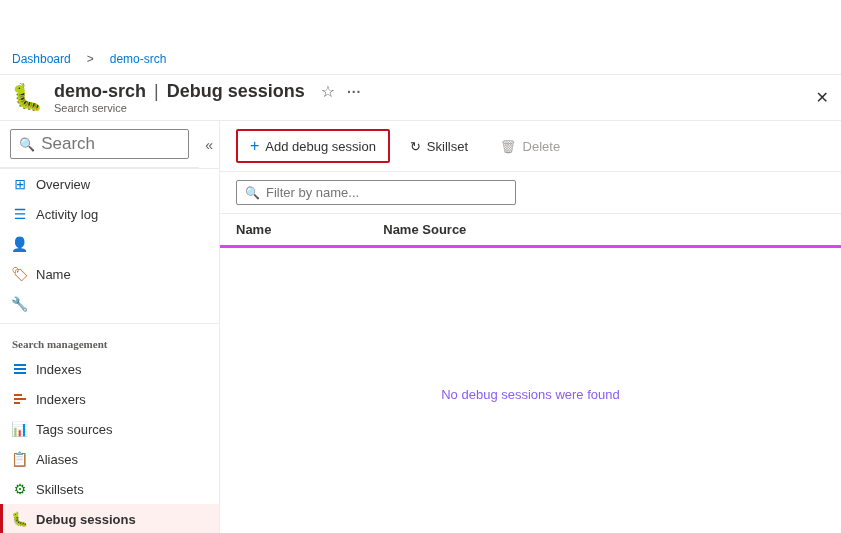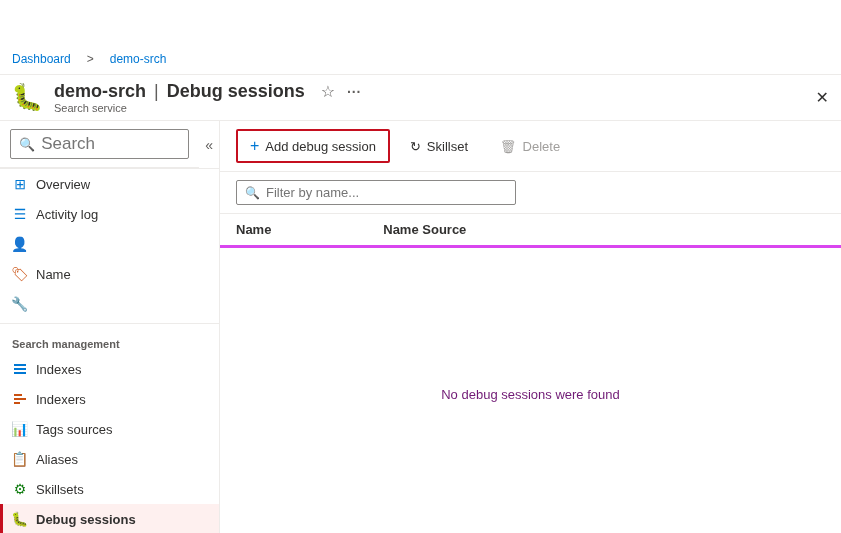--- a/index.html
+++ b/index.html
@@ -24,38 +24,38 @@
 
     
     .sidebar { width: 220px; border-right: 1px solid #edebe9; background: #fff; display: flex; flex-direction: column; overflow-y: auto; flex-shrink: 0; }
     .sidebar-search { padding: 8px 10px; border-bottom: 1px solid #edebe9; }
     .sidebar-search-box { display: flex; align-items: center; border: 1px solid #8a8886; border-radius: 2px; padding: 4px 8px; background: #fff; gap: 6px; }
     .sidebar-search-box input { border: none; outline: none; font-size: 17px; color: #c2410c; width: 100%; background: transparent; }
     .collapse-btn { cursor: pointer; color: #605e5c; font-size: 14px; border: none; background: none; }
 
     .sidebar-item { display: flex; align-items: center; padding: 7px 12px; cursor: pointer; gap: 8px; color: #323130; font-size: 13px; }
     .sidebar-item-icon { width: 16px; height: 16px; display: flex; align-items: center; justify-content: center; font-size: 14px; flex-shrink: 0; }
-    .section-label { font-size: 11px; font-weight: 600; color: #605e5c; padding: 10px 12px 4px 12px; text-transform: none; }
+    .section-label { font-size: 11px; font-weight: 600; color: #605e5c; padding: 10px 12px 4px 12px; text-transform: none; font-family: Liberation Serif, serif; }
     .sidebar-divider { height: 1px; background: #edebe9; margin: 4px 0; }
 
     
     .content { flex: 1; display: flex; flex-direction: column; overflow: hidden; }
     .content-toolbar { display: flex; align-items: center; padding: 8px 16px; border-bottom: 1px solid #edebe9; gap: 8px; }
     .btn-primary { display: flex; align-items: center; gap: 6px; padding: 6px 12px; border: 2px solid #c50f1f; background: #fff; color: #323130; cursor: pointer; font-size: 13px; font-weight: 500; border-radius: 2px; }
     .btn-default { display: flex; align-items: center; gap: 6px; padding: 6px 12px; border: none; background: none; color: #323130; cursor: pointer; font-size: 13px; }
     .btn-disabled { display: flex; align-items: center; gap: 6px; padding: 6px 12px; border: none; background: none; color: #a19f9d; cursor: default; font-size: 13px; }
 
     .filter-bar { padding: 8px 16px; border-bottom: 1px solid #edebe9; }
     .filter-input-box { display: flex; align-items: center; border: 1px solid #8a8886; border-radius: 2px; padding: 4px 8px; background: #fff; gap: 6px; width: 280px; }
     .filter-input-box input { border: none; outline: none; font-size: 13px; color: #323130; width: 100%; background: transparent; }
 
     .table-header { display: grid; grid-template-columns: 1fr 1fr 1fr 1fr; padding: 8px 16px; border-bottom: 3px solid #d946ef; background: #fff; }
     .table-col-header { font-size: 13px; font-weight: 600; color: #323130; cursor: pointer; }
     .table-body { flex: 1; display: flex; align-items: center; justify-content: center; padding: 40px; }
-    .empty-message { color: #701a75; font-size: 13px; margin-top: 8px; }
+    .empty-message { color: #8b5cf6; font-size: 13px; margin-top: 8px; }
 
     
     .icon-overview { color: #0078d4; }
     .icon-activity { color: #0078d4; }
 
     .sidebar-scroll-area { overflow-y: auto; flex: 1; }
     .sidebar-top { display: flex; align-items: center; border-bottom: 1px solid #edebe9; }
     .sidebar-search-wrap { flex: 1; }
 
     .active-item-border { border-left: 3px solid #c50f1f !important; background: #fef0ef !important; }

